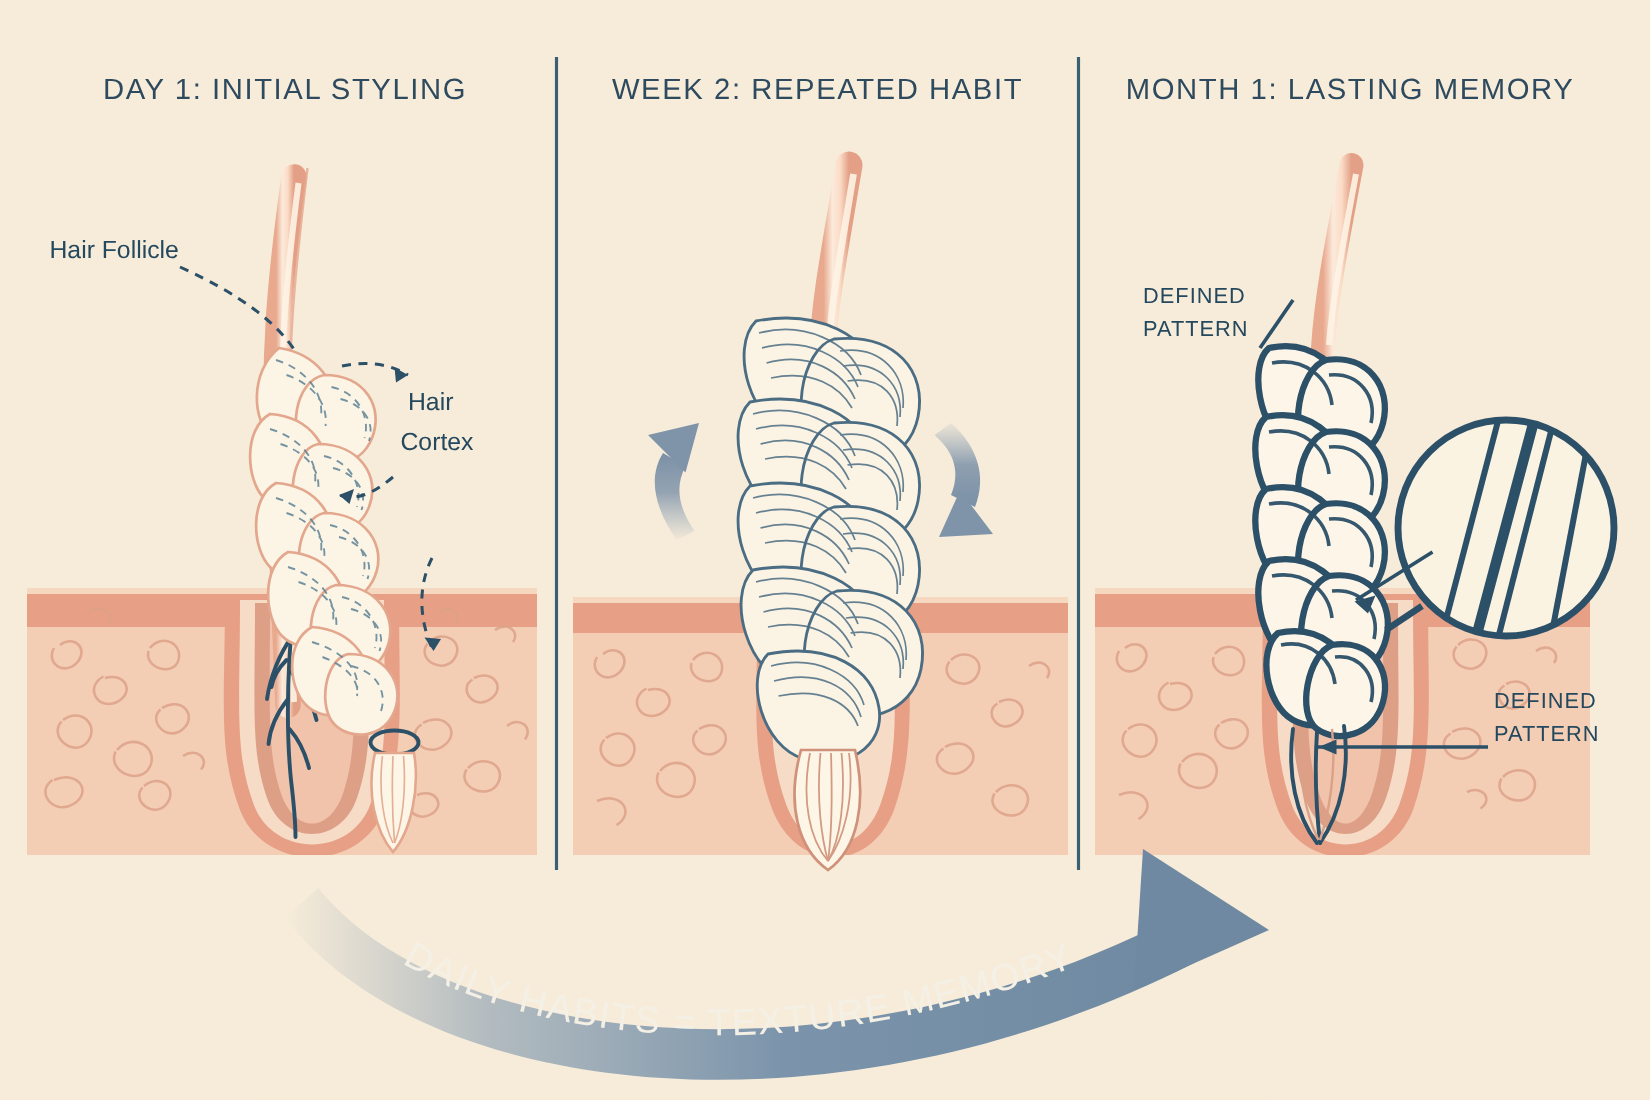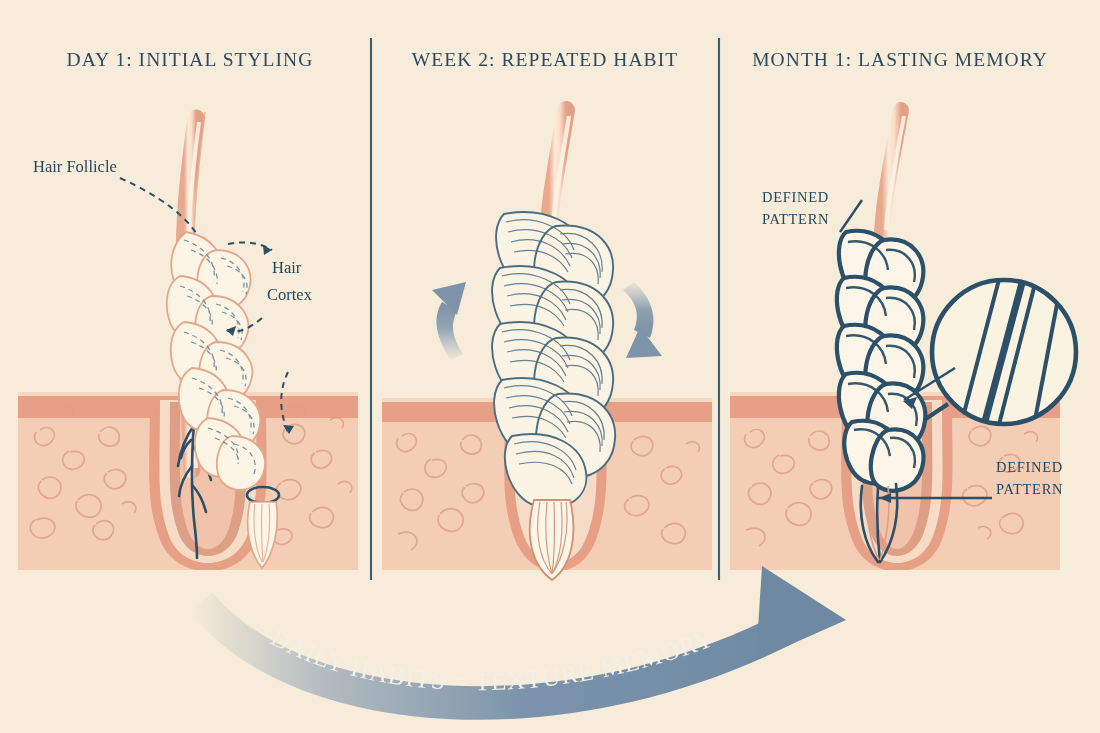--- a/index.html
+++ b/index.html
@@ -1,18 +1,18 @@
 <!DOCTYPE html>
 <html><head>
 <meta charset="utf-8">
 <style>
   html,body{margin:0;padding:0;background:#f6ead6;}
   body{width:1100px;height:733px;overflow:hidden;
        font-family:"Liberation Sans","DejaVu Sans",sans-serif;}
-  #stage{position:relative;width:1100px;height:522px;background:#15803d;font-family:Liberation Serif, serif;}
+  #stage{position:relative;width:1100px;height:522px;background:#15803d;}
   #stage svg{position:absolute;top:0;left:0;}
   .ttl{font-size:19.5px;letter-spacing:1.05px;fill:#2e4a5e;font-weight:400;}
   .lbl{font-size:16.5px;fill:#24485e;font-weight:400;}
   .lblsm{font-size:14.5px;letter-spacing:.7px;fill:#24485e;font-weight:400;}
   .banner-txt{font-size:25px;letter-spacing:1.1px;fill:#f4f0e6;font-weight:400;}
 </style>
 </head>
 <body>
 
 <div id="stage">

